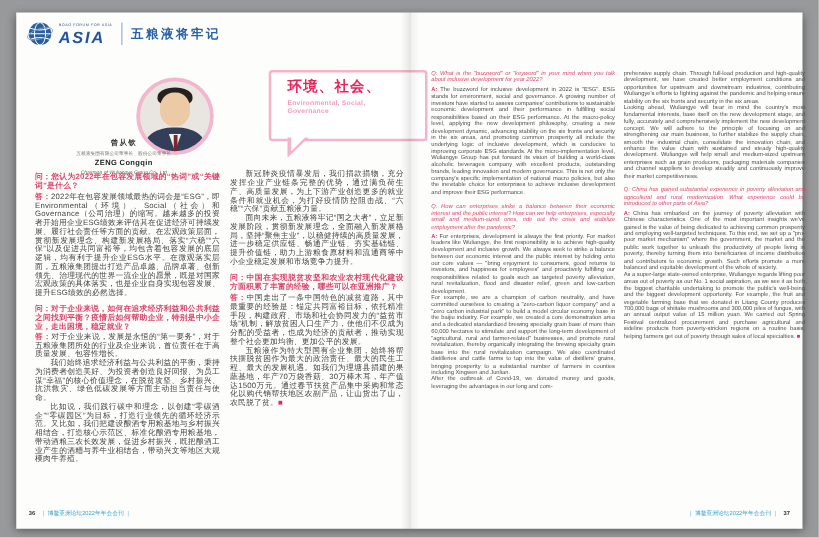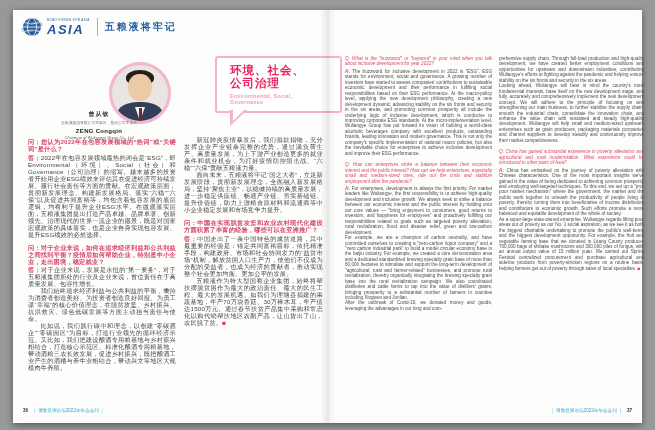--- a/index.html
+++ b/index.html
@@ -107,21 +107,20 @@
 
     <div class="profile">
       <div class="p-name-cn">曾从钦</div>
       <div class="p-title-cn">五粮液集团有限公司董事长、股份公司董事长</div>
       <div class="p-name-en">ZENG Congqin</div>
       <div class="p-title-en">Chairman of Wuliangye Group Co., Ltd</div>
     </div>
 
     <div class="bubble">
       <div class="bubble-title">环境、社会、</div>
-      <div class="bubble-title">公司治理</div>
       <div class="bubble-sub">
         <span>Environmental, Social,</span><br>
         <span>Governance</span>
       </div>
     </div>
 
     <div class="col" id="lcol1">
       <p class="zh q">问：您认为2022年在包容发展领域的“热词”或“关键词”是什么？</p>
       <p class="zh a"><span class="alab">答：</span><span>2022年在包容发展领域最热的词会是“ESG”，即Environmental（环境）、Social（社会）和Governance（公司治理）的缩写。越来越多的投资者开始用企业ESG绩效来评估其在促进经济可持续发展、履行社会责任等方面的贡献。在宏观政策层面，贯彻新发展理念、构建新发展格局、落实“六稳”“六保”以及促进共同富裕等，均包含着包容发展的底层逻辑，均有利于提升企业ESG水平。在微观落实层面，五粮液集团提出打造产品卓越、品牌卓著、创新领先、治理现代的世界一流企业的愿景，既是对国家宏观政策的具体落实，也是企业自身实现包容发展、提升ESG绩效的必然选择。</span></p>
       <p class="zh q">问：对于企业来说，如何在追求经济利益和公共利益之间找到平衡？疫情后如何帮助企业，特别是中小企业，走出困境，稳定就业？</p>

